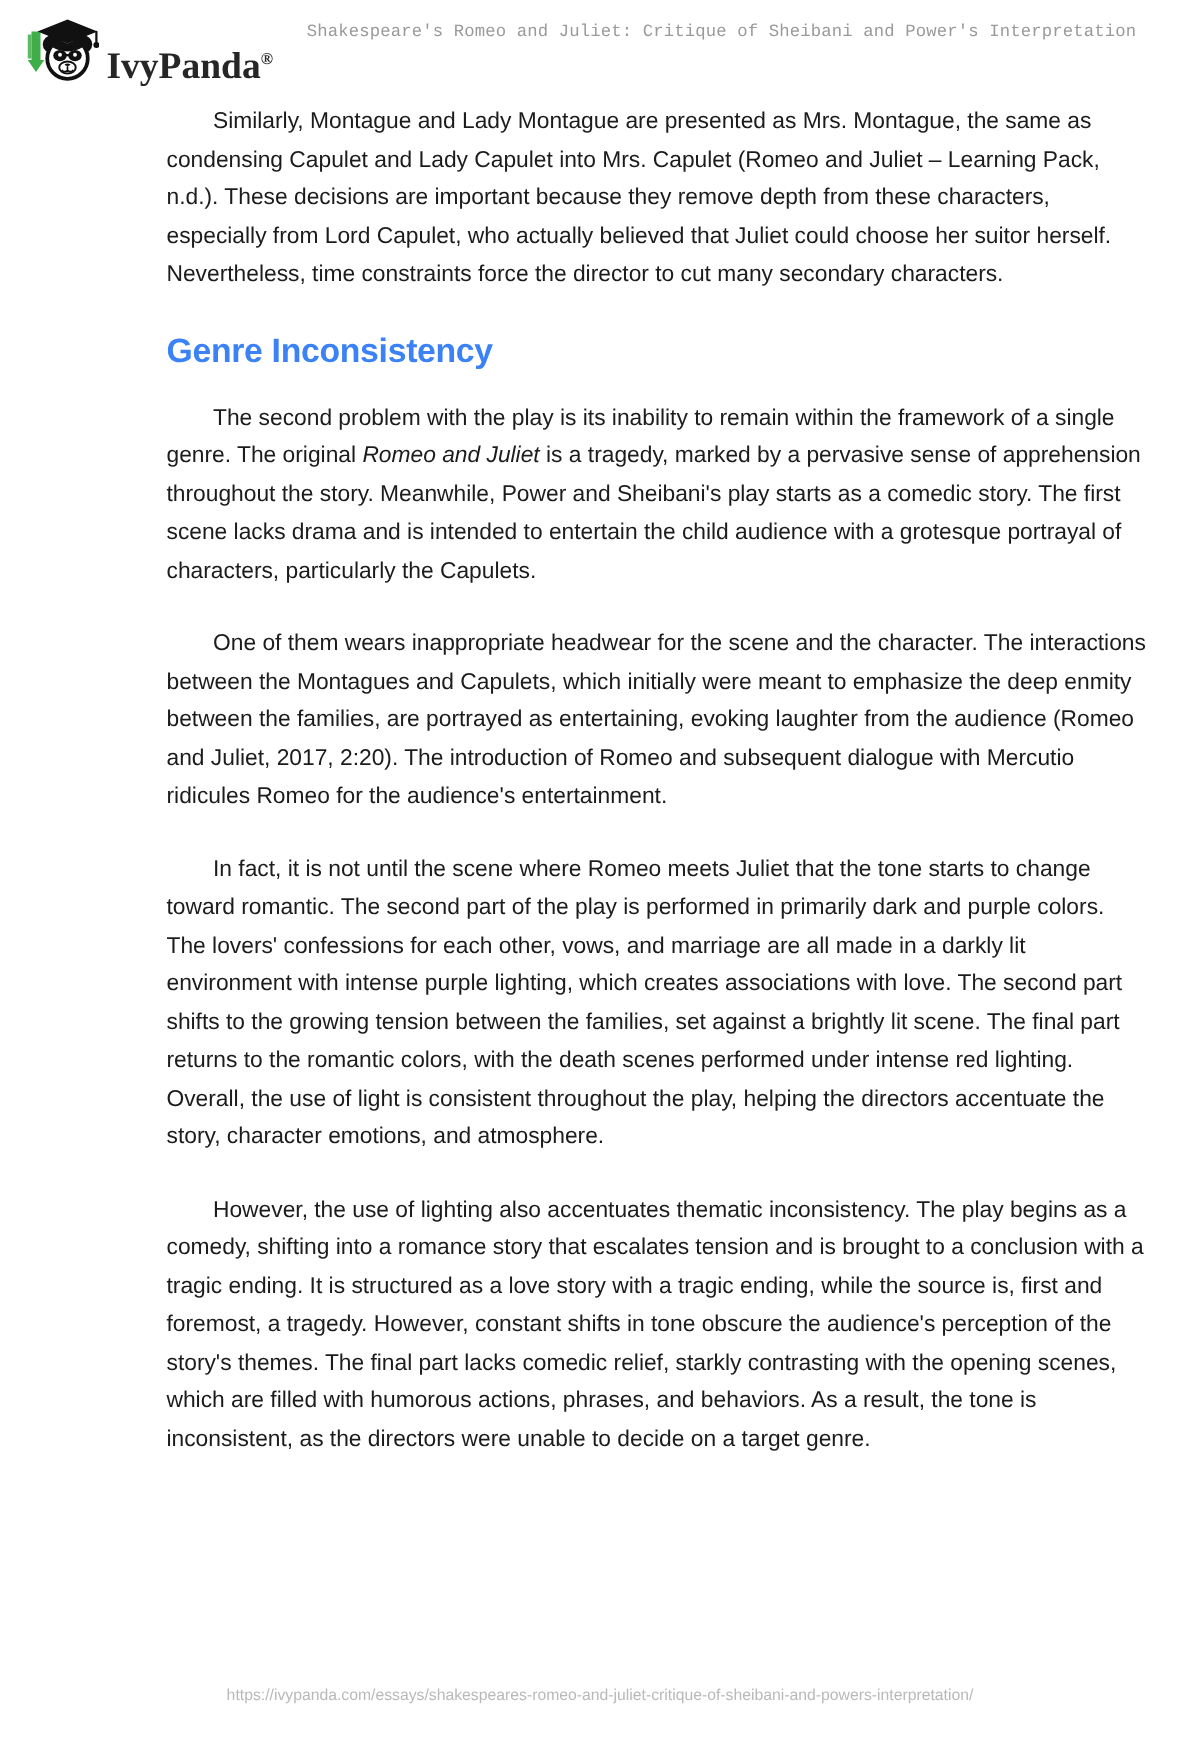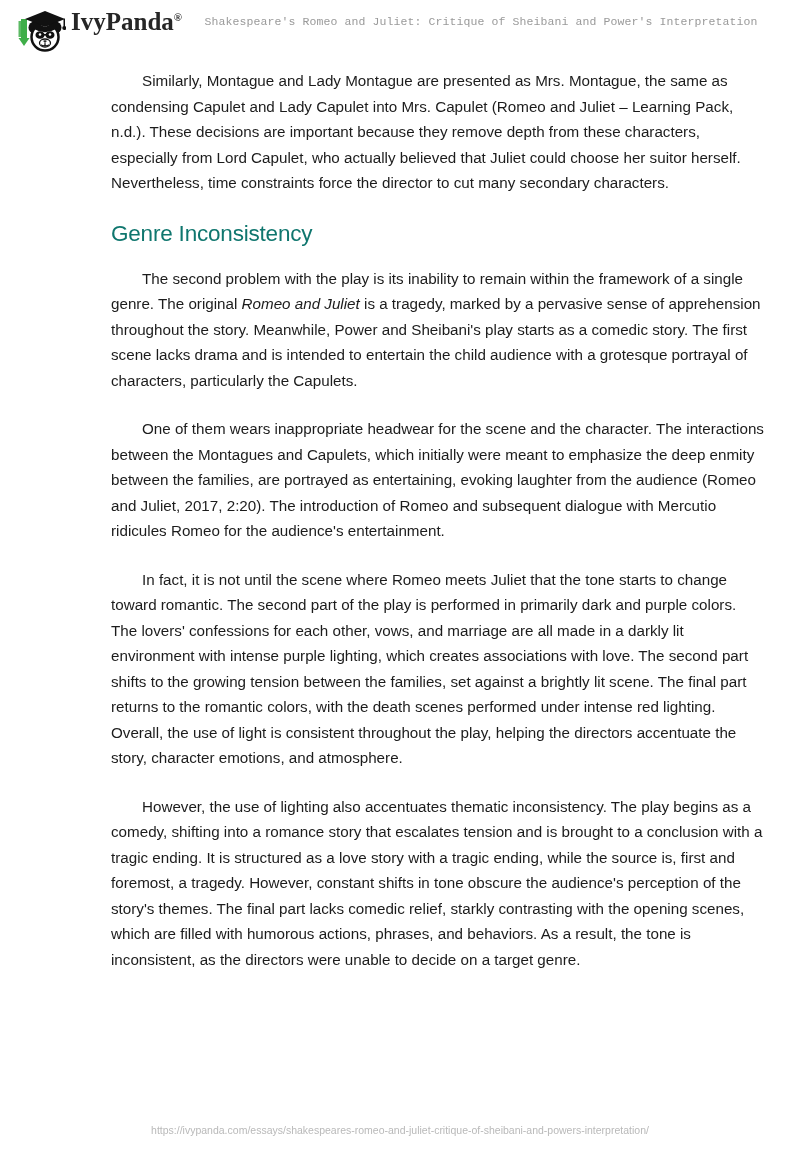--- a/index.html
+++ b/index.html
@@ -31,21 +31,21 @@
     left: 0;
     width: 800px;
     height: 62px;
   }
 
   .brand {
     position: absolute;
     left: 14px;
     top: 8px;
     display: flex;
-    align-items: flex-start;
+    align-items: flex-end;
     height: 48px;
   }
 
   .brand-mark {
     width: 52px;
     height: 46px;
     display: block;
     flex: 0 0 auto;
   }
 
@@ -101,22 +101,22 @@
   }
 
   .content p:last-child {
     margin-bottom: 0;
   }
 
   .content h2 {
     margin: 8px 0 17px 0;
     font-size: 22.5px;
     line-height: 30px;
-    font-weight: normal;
-    color: #0f766e;
+    font-weight: bold;
+    color: #3b82f6;
     letter-spacing: -0.2px;
     text-indent: 0;
   }
 
   .content em {
   }
 
   
   .page-footer {
     position: absolute;

